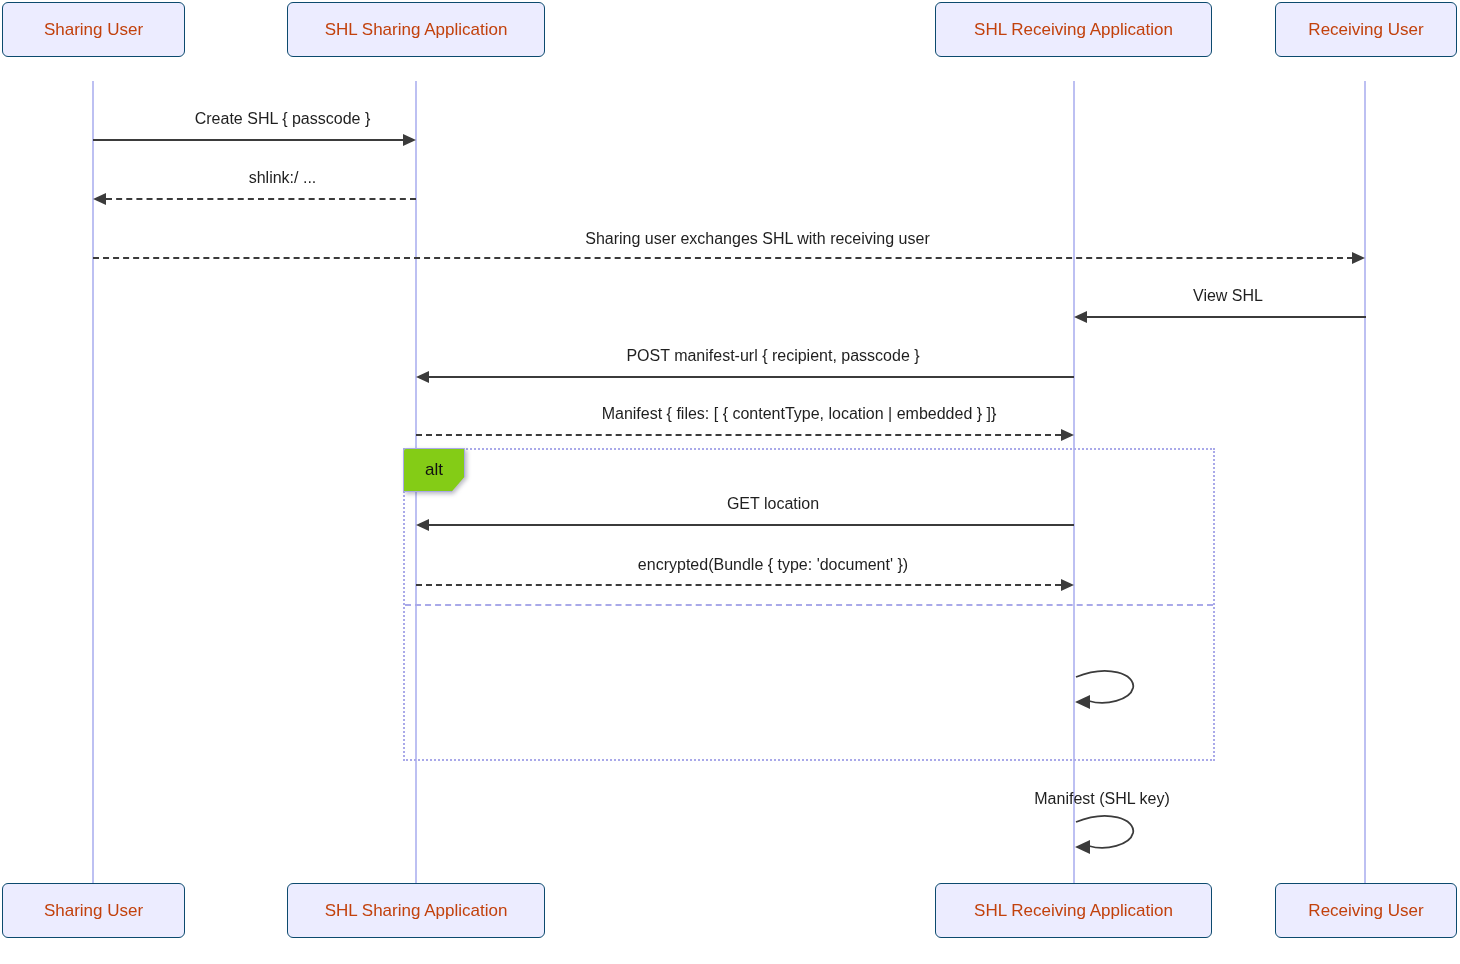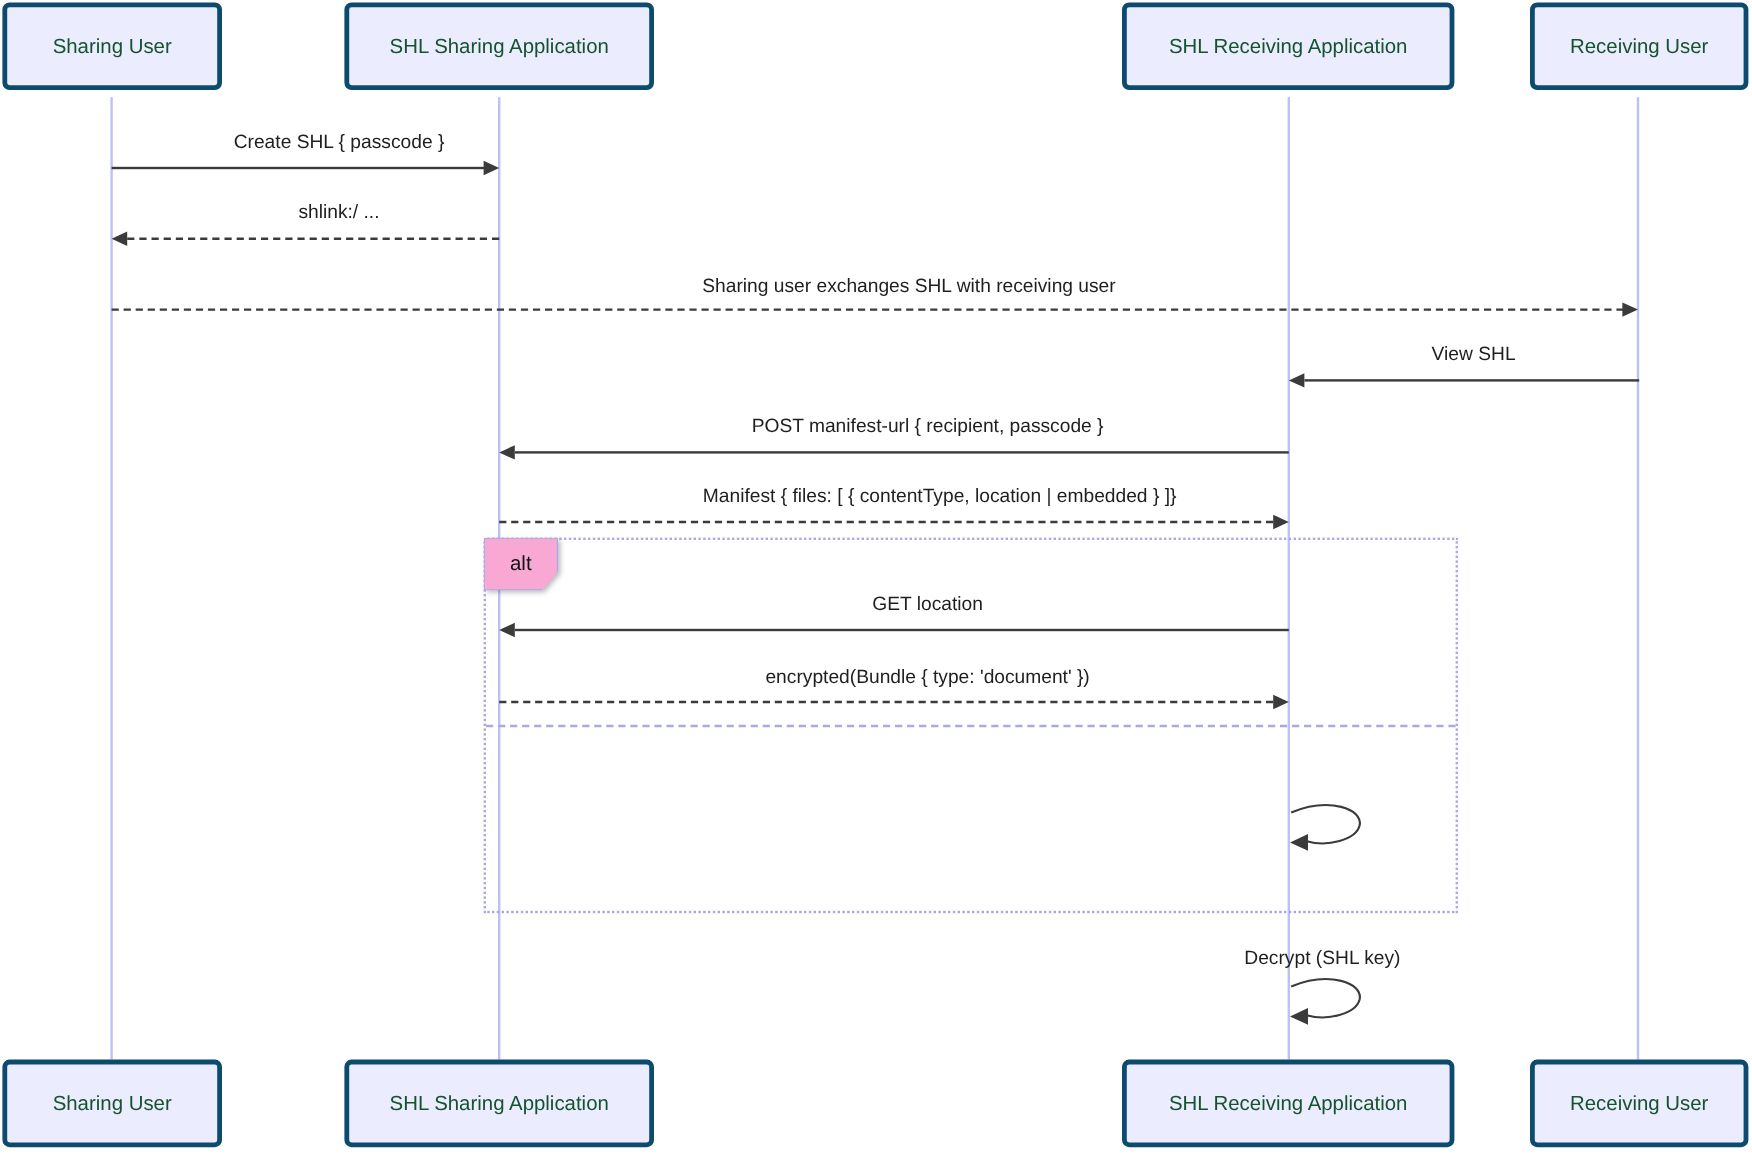--- a/index.html
+++ b/index.html
@@ -2,36 +2,36 @@
 <html><head>
 <meta charset="utf-8">
 <style>
   html,body{margin:0;padding:0;background:#ffffff;}
   .stage{
     position:relative;width:1460px;height:964px;background:#ffffff;overflow:hidden;
     font-family:"Liberation Sans",sans-serif;color:#1f1f1f;
   }
   .lifeline{position:absolute;top:81px;height:802px;width:2px;background:#bdc0f2;}
   .actor{
-    position:absolute;height:73px;background:#ececff;border:4px solid #0c4a6e;
+    position:absolute;height:55px;background:#ececff;border:1px solid #0c4a6e;
     border-radius:6px;display:flex;align-items:center;justify-content:center;
-    font-size:17px;color:#14532d;box-sizing:border-box;
+    font-size:17px;color:#c2410c;box-sizing:border-box;
   }
   .msg-label{position:absolute;text-align:center;font-size:16px;height:24px;line-height:24px;color:#1f1f1f;white-space:nowrap;margin-left:28px;}
   .mline{position:absolute;height:0;}
   .mline.solid{border-top:2px solid #3b3b3b;}
   .mline.dashed{border-top:2px dashed #3b3b3b;}
   .head{position:absolute;width:0;height:0;border-top:6px solid transparent;border-bottom:6px solid transparent;}
   .head.right{border-left:13px solid #3b3b3b;}
   .head.left{border-right:13px solid #3b3b3b;}
   .alt-frame{position:absolute;left:403px;top:448px;width:812px;height:313px;border:2px dotted #a9a9e9;box-sizing:border-box;}
   .alt-divider{position:absolute;left:405px;top:604px;width:808px;height:0;border-top:2px dashed #a9a9e9;}
   .alt-label-wrap{position:absolute;left:403px;top:448px;filter:drop-shadow(2px 2px 2px rgba(60,60,90,.35));}
   .alt-label{
-    width:62px;height:44px;background:#f9a8d4;border:1px solid #a9a9e8;box-sizing:border-box;
+    width:62px;height:44px;background:#84cc16;border:1px solid #a9a9e8;box-sizing:border-box;
     clip-path:polygon(0 0,100% 0,100% 64%,78% 100%,0 100%);
     display:flex;align-items:center;justify-content:center;font-size:17px;color:#111;
     border-radius:3px 0 0 0;
   }
   .selfloop{position:absolute;overflow:visible;}
 </style>
 </head>
 <body>
 
 <div class="stage">
@@ -88,36 +88,36 @@
   <div class="head right" style="left:1352px;top:252px"></div>
 
   <div class="msg-label" style="left:1072px;top:284px;width:256px">View SHL</div>
   <div class="mline solid" style="left:1087px;top:316px;width:279px"></div>
   <div class="head left" style="left:1074px;top:311px"></div>
 
   <div class="msg-label" style="left:416px;top:344px;width:658px">POST manifest-url { recipient, passcode }</div>
   <div class="mline solid" style="left:429px;top:376px;width:645px"></div>
   <div class="head left" style="left:416px;top:371px"></div>
 
-  <div class="msg-label" style="left:416px;top:402px;width:678px">Manifest { files: [ { contentType, location | embedded } ]}</div>
+  <div class="msg-label" style="left:432px;top:402px;width:678px">Manifest { files: [ { contentType, location | embedded } ]}</div>
   <div class="mline dashed" style="left:416px;top:434px;width:645px"></div>
   <div class="head right" style="left:1061px;top:429px"></div>
 
   <div class="msg-label" style="left:416px;top:492px;width:658px">GET location</div>
   <div class="mline solid" style="left:429px;top:524px;width:645px"></div>
   <div class="head left" style="left:416px;top:519px"></div>
 
   <div class="msg-label" style="left:416px;top:553px;width:658px">encrypted(Bundle { type: 'document' })</div>
   <div class="mline dashed" style="left:416px;top:584px;width:645px"></div>
   <div class="head right" style="left:1061px;top:579px"></div>
 
   <svg class="selfloop" style="left:1074px;top:670px" width="66" height="42" viewBox="0 0 66 42">
     <path d="M 2 7 C 34 -6 62 4 59 18 C 56 30 32 36 15 31" fill="none" stroke="#3b3b3b" stroke-width="1.8"></path>
     <polygon points="1,32 16,25 16,39" fill="#3b3b3b"></polygon>
   </svg>
 
-  <div class="msg-label" style="left:874px;top:787px;width:400px">Decrypt (SHL key)</div>
+  <div class="msg-label" style="left:874px;top:787px;width:400px">Manifest (SHL key)</div>
   <svg class="selfloop" style="left:1074px;top:815px" width="66" height="42" viewBox="0 0 66 42">
     <path d="M 2 7 C 34 -6 62 4 59 18 C 56 30 32 36 15 31" fill="none" stroke="#3b3b3b" stroke-width="1.8"></path>
     <polygon points="1,32 16,25 16,39" fill="#3b3b3b"></polygon>
   </svg>
 
 </div>
 
 </body></html>

